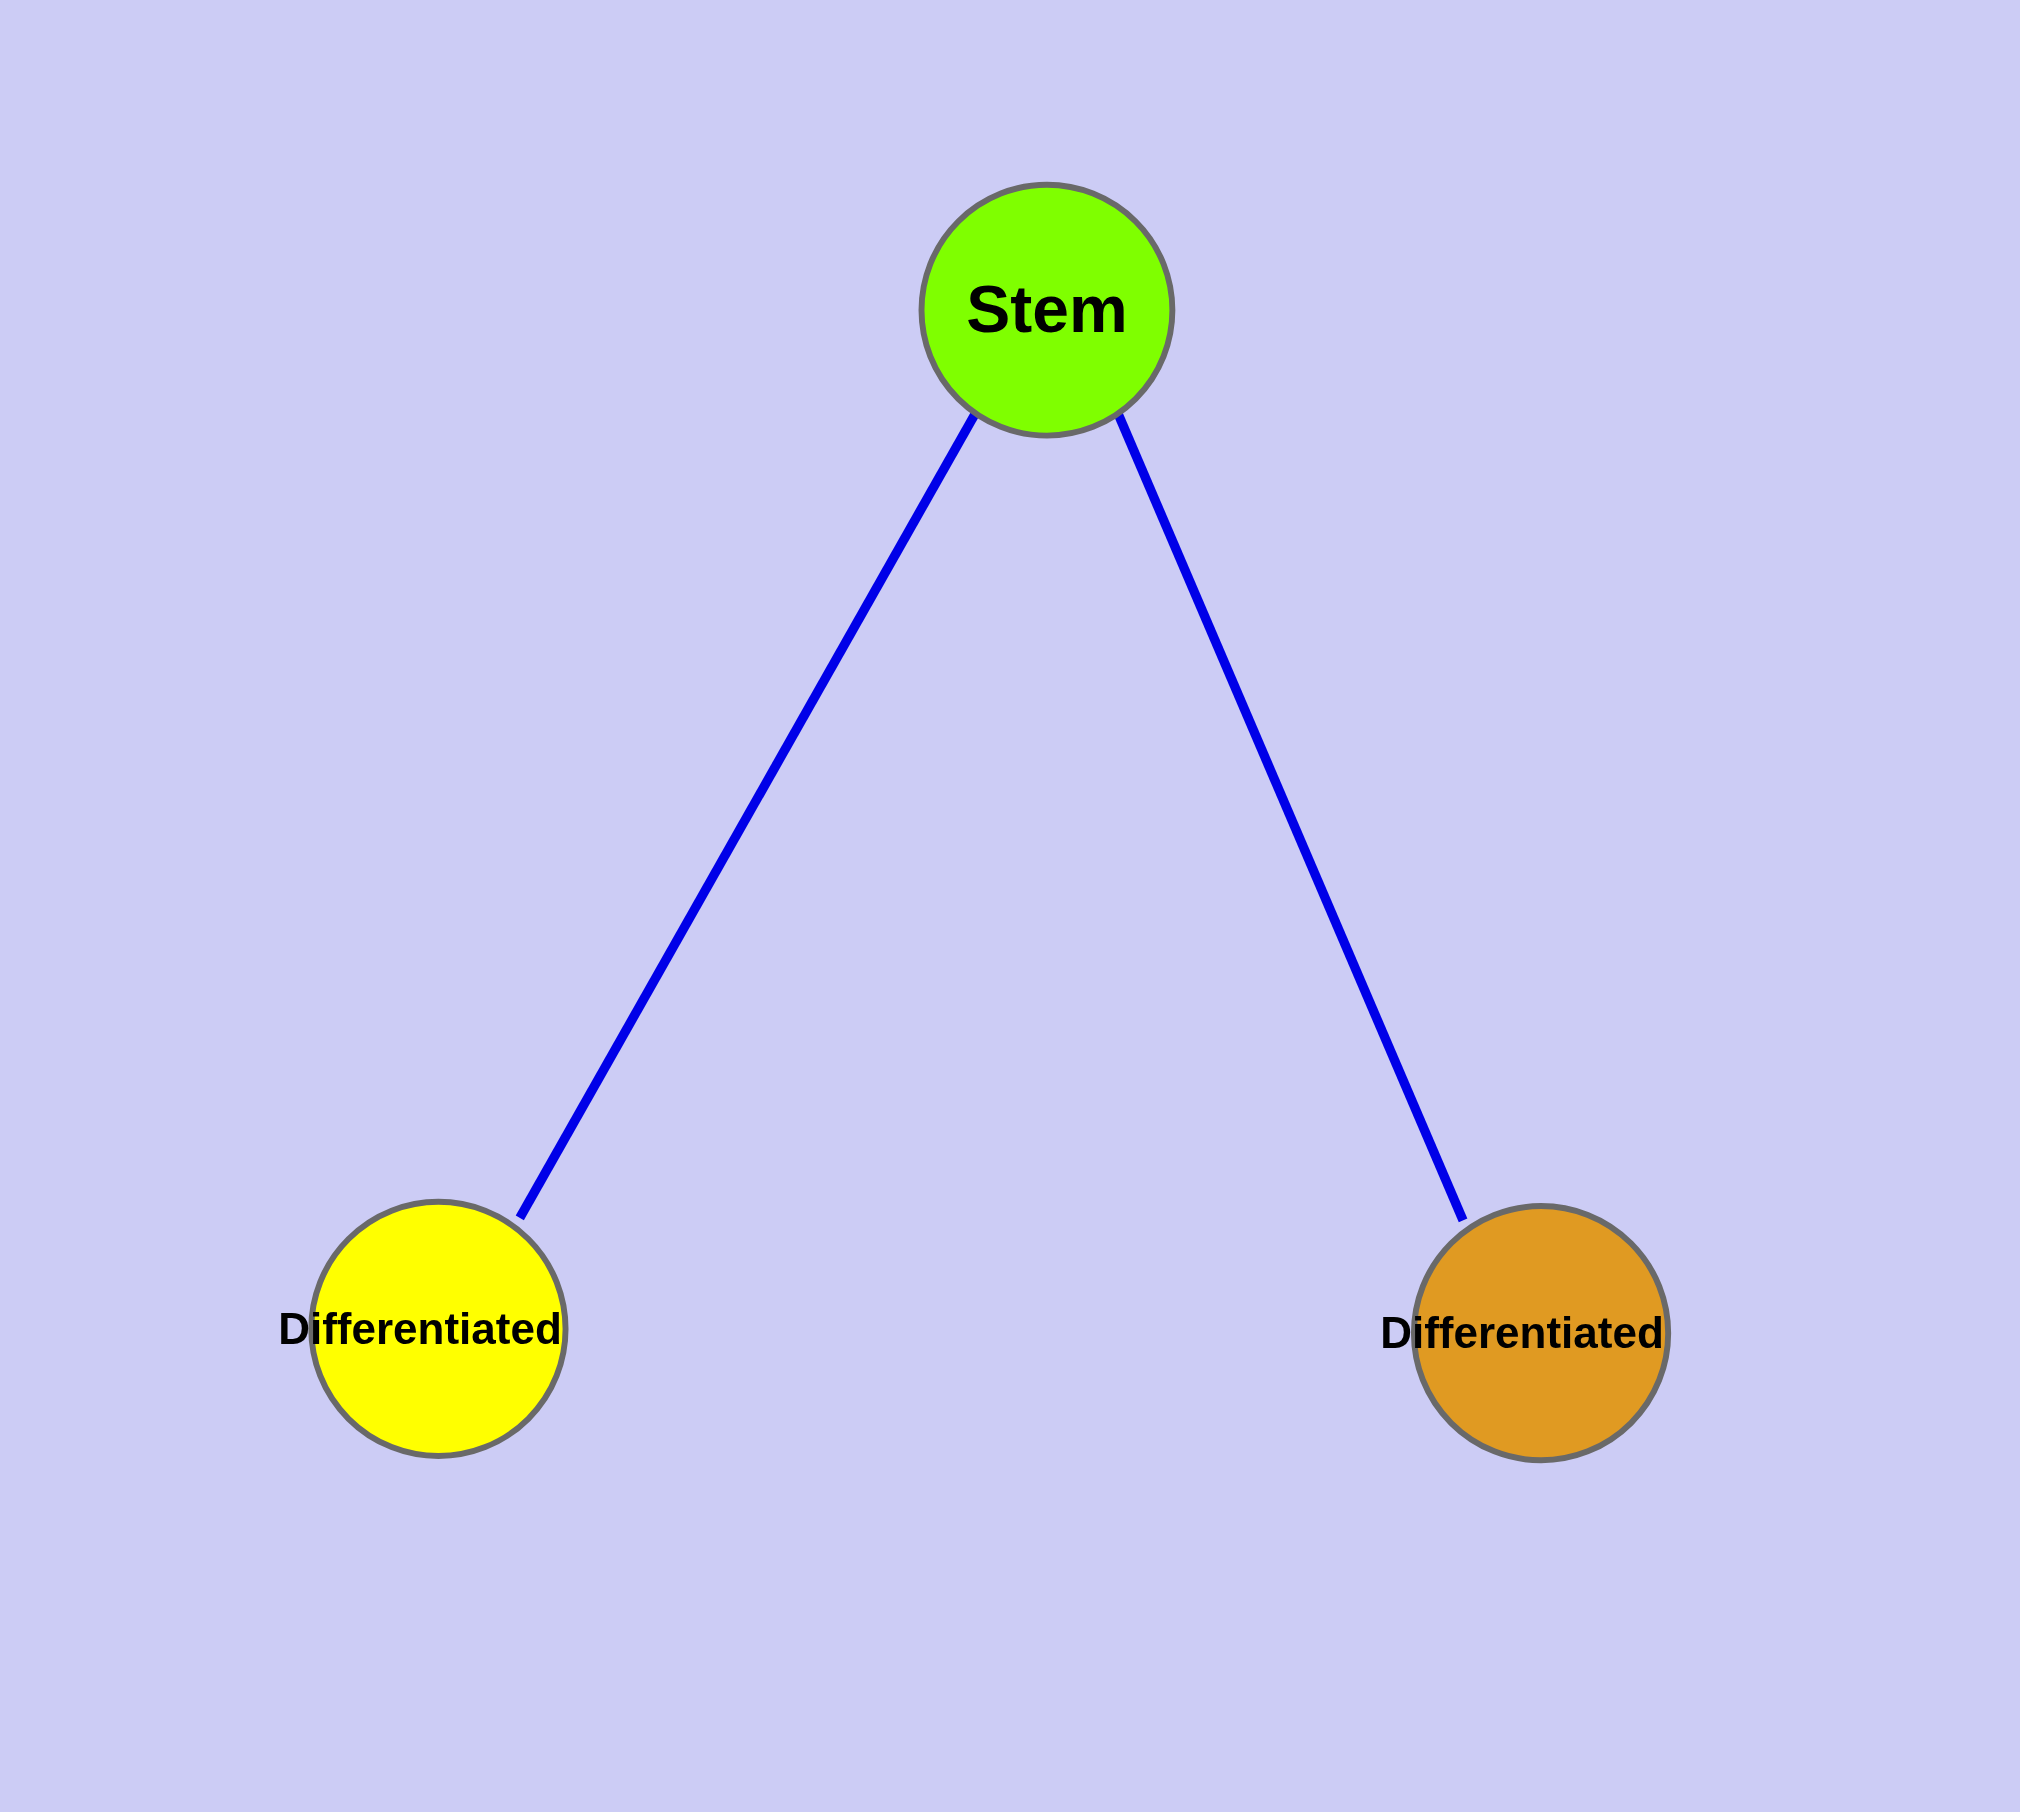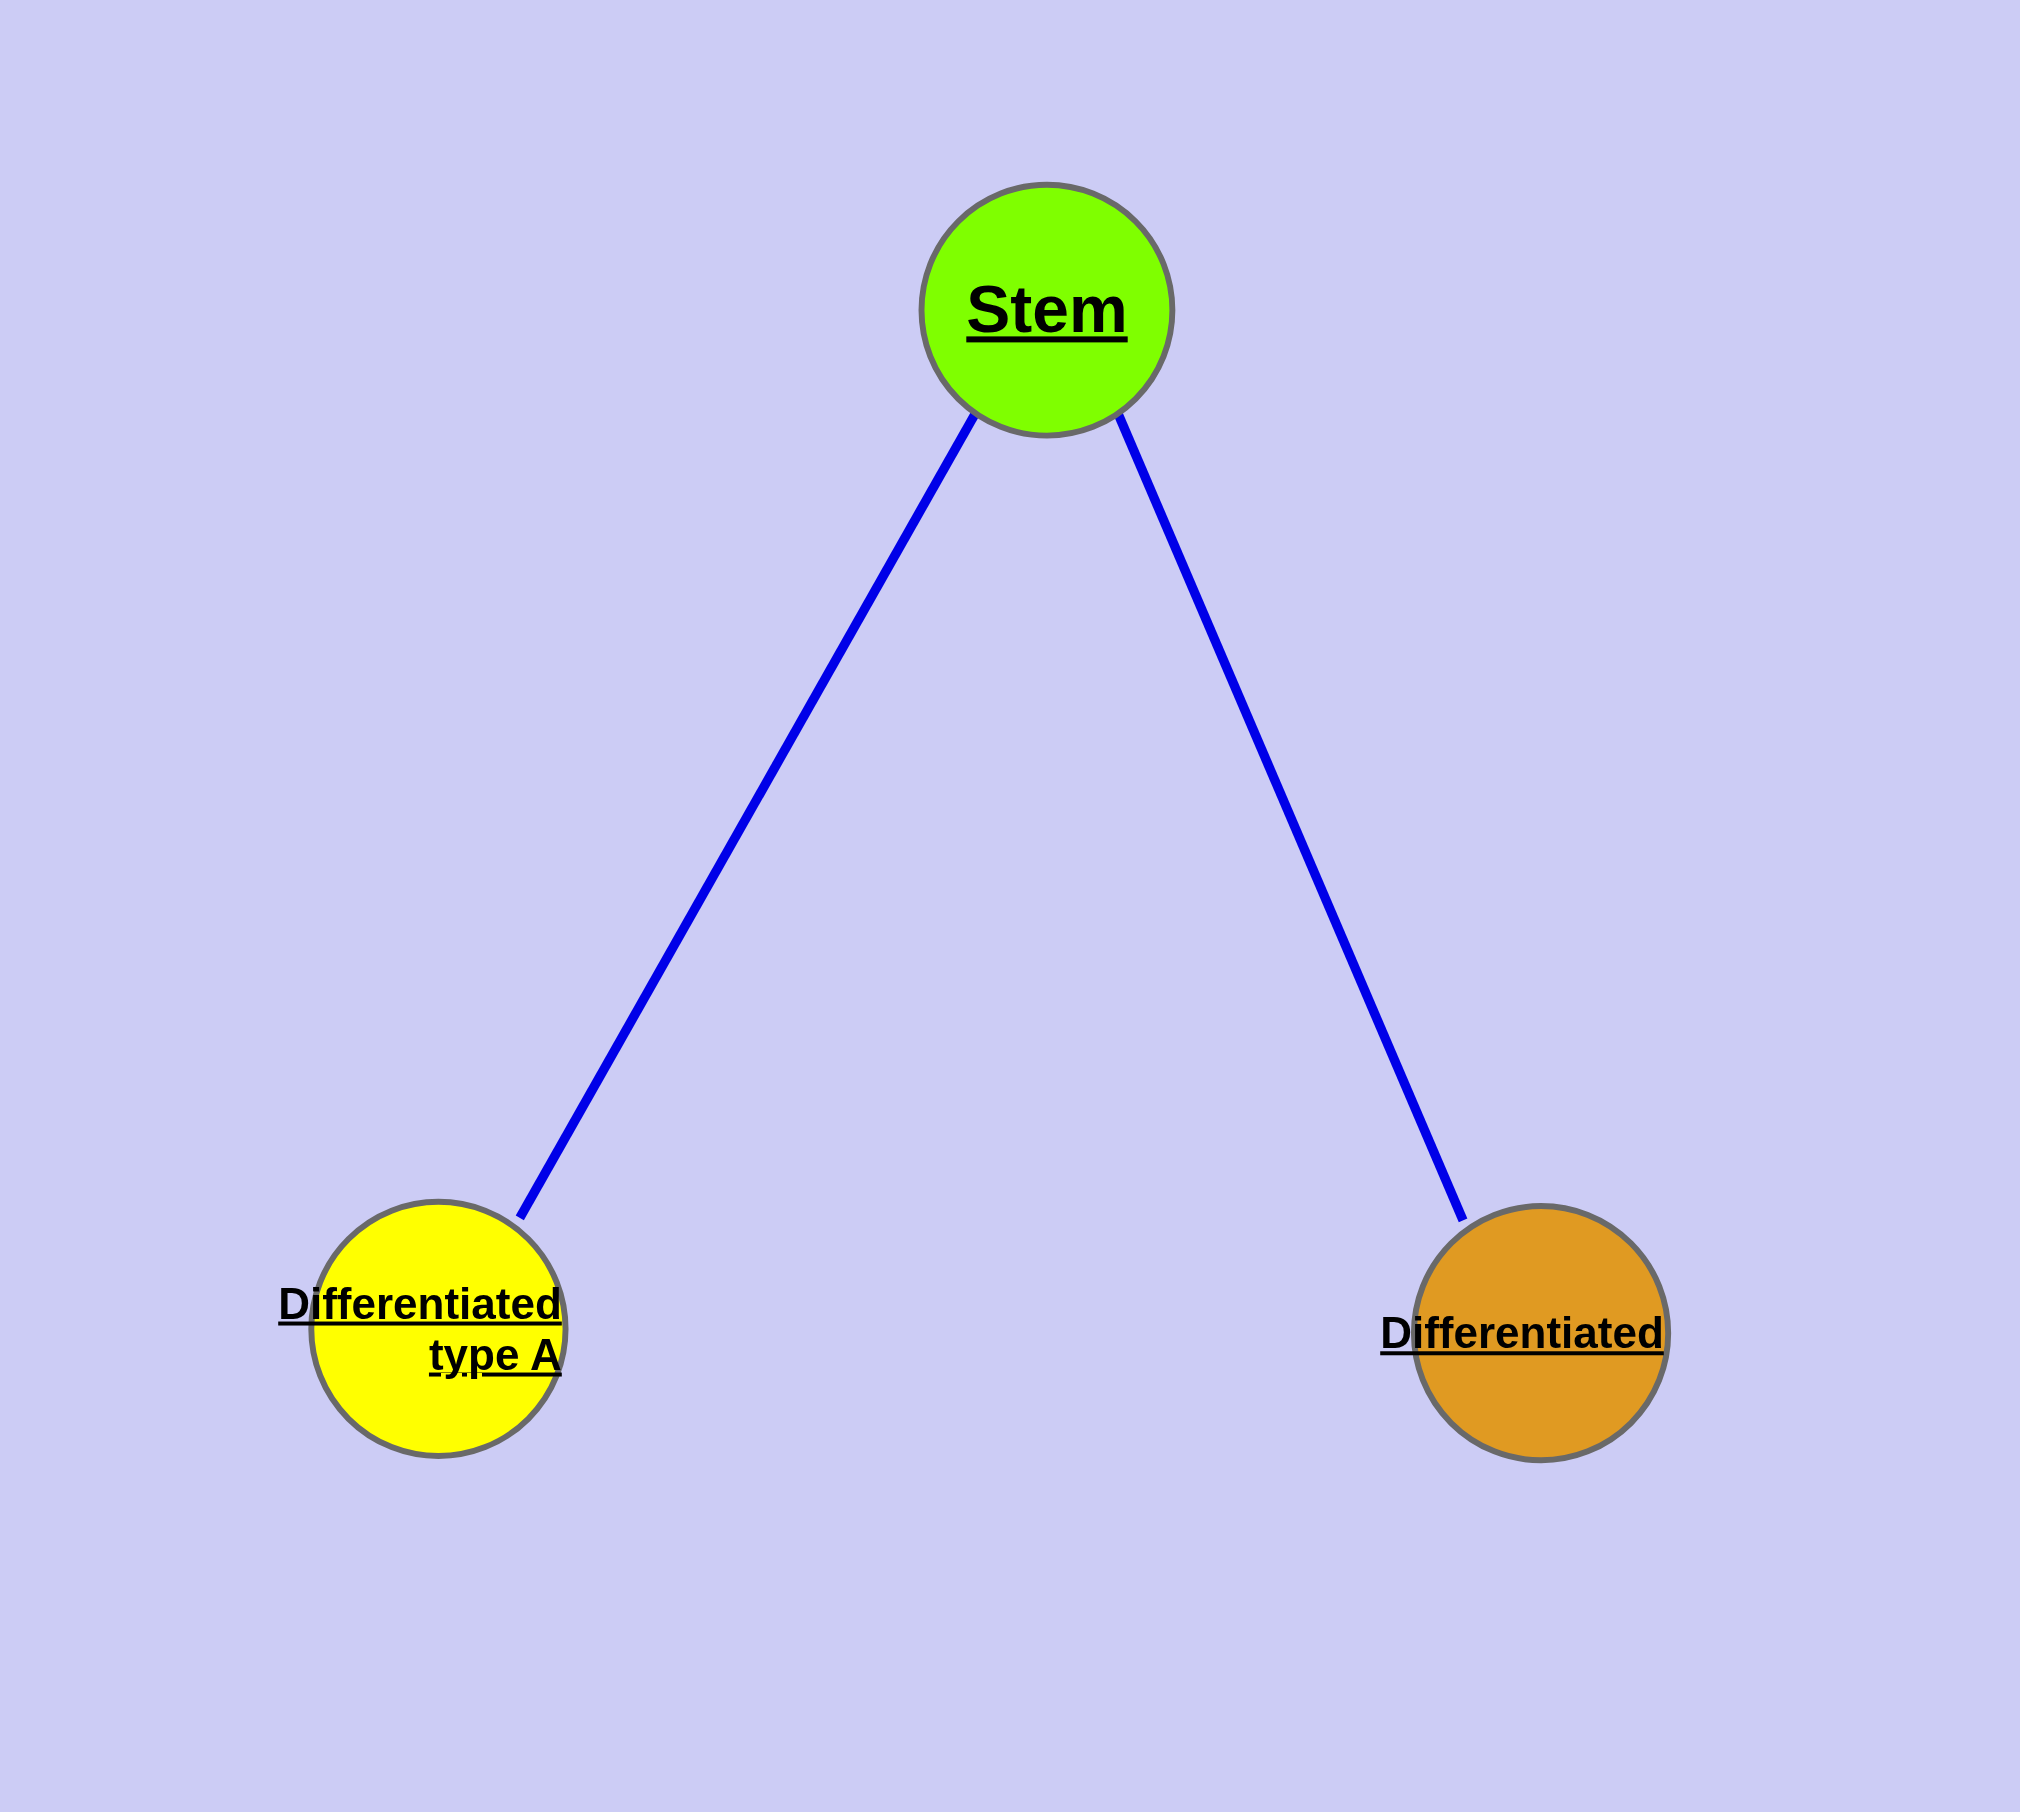--- a/index.html
+++ b/index.html
@@ -25,26 +25,25 @@
     left: 0;
     width: 2021px;
     height: 1812px;
     display: block;
   }
   .node-label {
     position: absolute;
     font-family: "Liberation Sans", sans-serif;
     font-weight: bold;
     color: #000000;
-    text-align: right;
+    text-align: left;
     line-height: 1.17;
     white-space: pre;
     pointer-events: none;
     transform: translate(-50%, -50%);
-    text-decoration: underline;
   }
   .node-label.big {
     font-size: 66px;
   }
   .node-label.small {
     font-size: 44px;
   }
 </style>
 </head>
 <body style="background: rgb(204, 204, 245);">
@@ -58,18 +57,18 @@
       </g>
     <g id="node-layer">
         <circle cx="1235" cy="366" r="148" fill="#7fff00" stroke="#696969" stroke-width="7"></circle>
         <circle cx="517" cy="1568" r="150" fill="#ffff00" stroke="#696969" stroke-width="7"></circle>
         <circle cx="1818" cy="1573" r="150" fill="#e09a22" stroke="#696969" stroke-width="7"></circle>
       </g>
   </svg>
 
   <div id="label-layer">
       <div class="node-label big" style="left: 1047px; top: 310px; color: rgb(0, 0, 0);"><div>Stem</div></div>
-      <div class="node-label small" style="left: 420px; top: 1329px; color: rgb(0, 0, 0);"><div>Differentiated</div><div>type A</div></div>
+      <div class="node-label small" style="left: 420px; top: 1329px; color: rgb(0, 0, 0);"><div>Differentiated</div></div>
       <div class="node-label small" style="left: 1522px; top: 1333px; color: rgb(0, 0, 0);"><div>Differentiated</div></div>
     </div>
 
 </div>
 
 
 </body></html>

